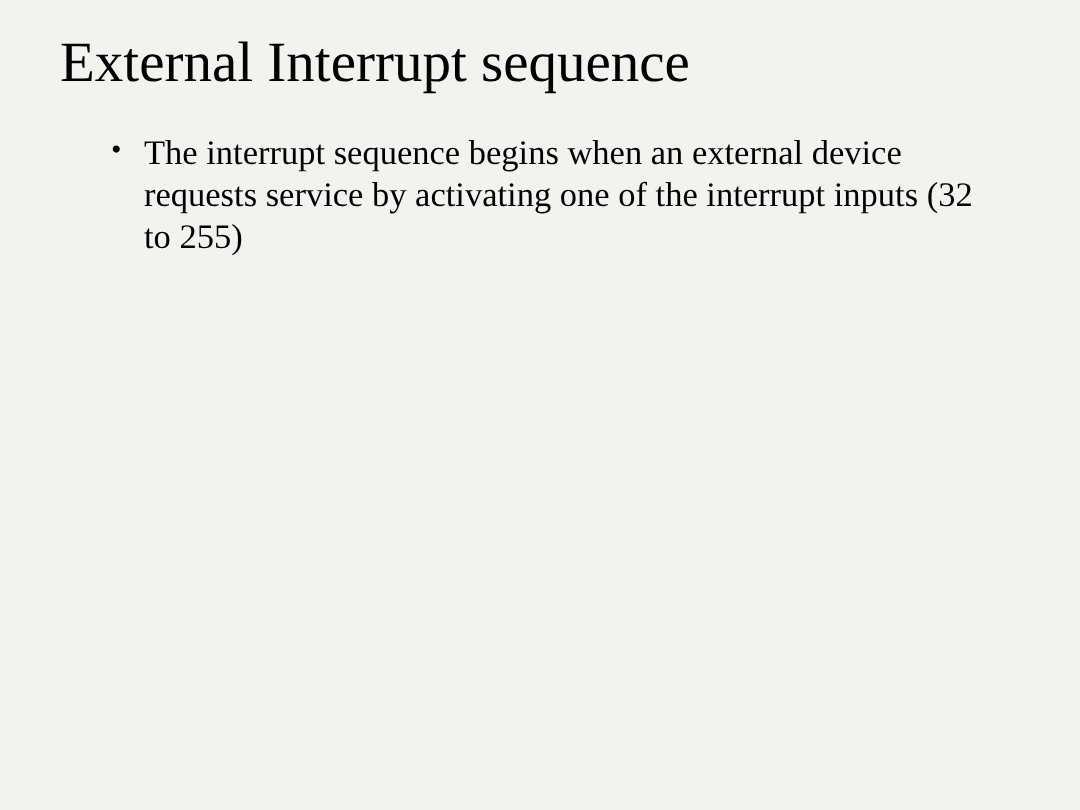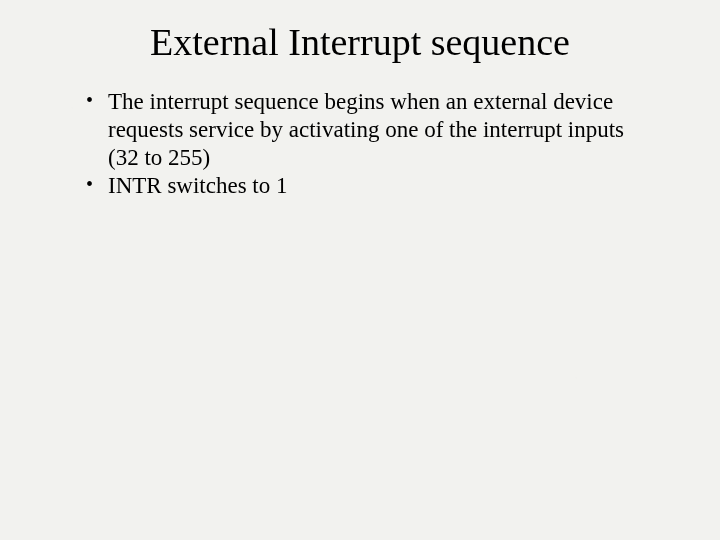--- a/index.html
+++ b/index.html
@@ -14,28 +14,28 @@
     
     background-image:
       radial-gradient(circle at 10% 20%, rgba(0,0,0,0.01) 0, transparent 1px),
       radial-gradient(circle at 80% 70%, rgba(0,0,0,0.01) 0, transparent 1px);
     font-family: "Times New Roman", Times, serif;
     color: #000;
     box-sizing: border-box;
     padding: 20px 40px 20px 40px;
   }
   .title {
-    text-align: center;
+    text-align: left;
     font-size: 38px;
     font-weight: 400;
     margin: 0 0 24px 0;
   }
   ul.bullets {
     list-style: none;
-    margin: 16px;
+    margin: 4px;
     padding: 0 10px 0 30px;
   }
   ul.bullets > li {
     position: relative;
     font-size: 23px;
     line-height: 1.22;
     padding-left: 22px;
     margin: 0;
   }
   ul.bullets > li::before {
@@ -46,14 +46,13 @@
     font-size: 20px;
   }
 </style>
 </head>
 <body>
 
 <h1 class="title">External Interrupt sequence</h1>
 
 <ul class="bullets">
   <li>The interrupt sequence begins when an external device requests service by activating one of the interrupt inputs (32 to 255)</li>
-  <li>INTR switches to 1</li>
 </ul>
 
 </body></html>

